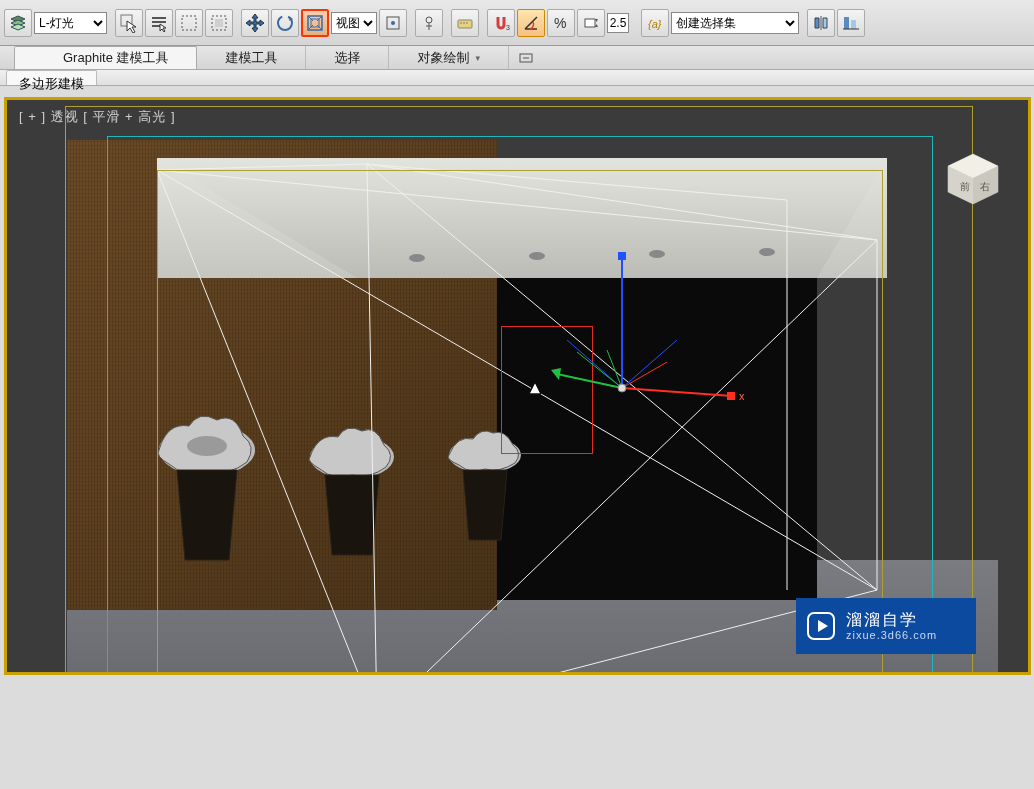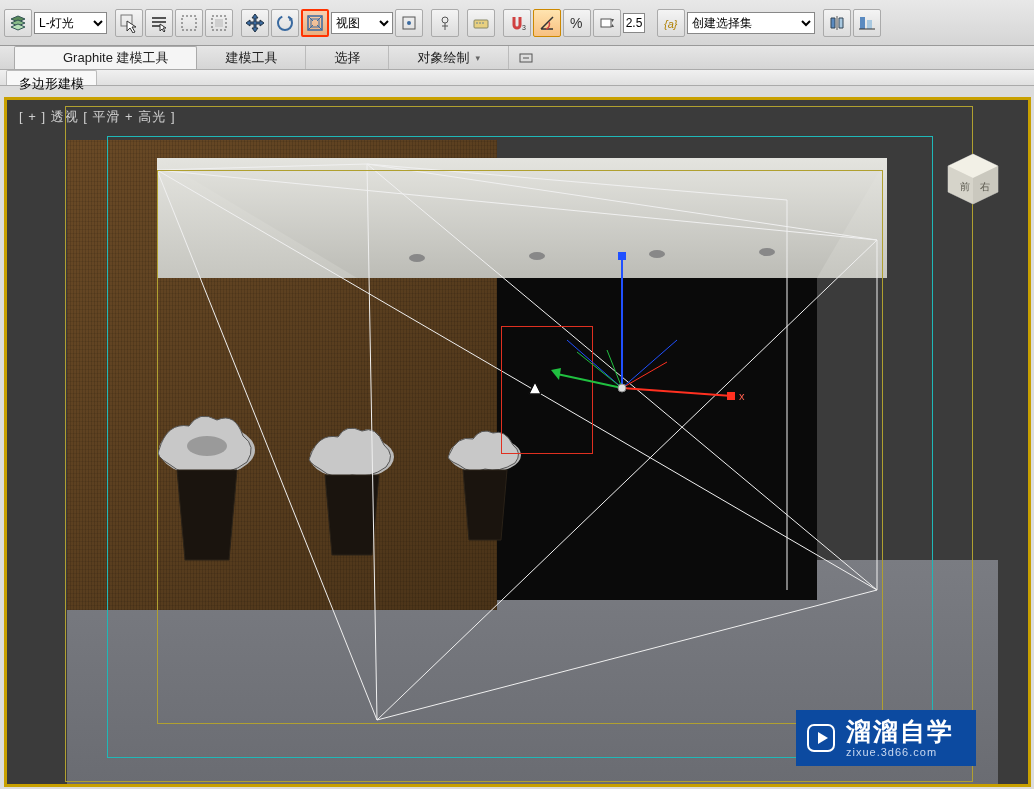--- a/index.html
+++ b/index.html
@@ -43,21 +43,21 @@
     border: 1px solid #cc8800;
   }
   .tb-sep { width: 4px; }
   .tb-select {
     height: 22px;
     font-size: 12px;
     background: #fff;
     border: 1px solid #888;
   }
   .tb-select.filter { width: 73px; }
-  .tb-select.view { width: 62px; font-family: Liberation Serif, serif; }
+  .tb-select.view { width: 46px; font-family: Liberation Serif, serif; }
   .tb-select.set { width: 128px; }
   .tb-input {
     height: 20px;
     width: 22px;
     font-size: 12px;
     background: #fff;
     border: 1px solid #888;
     text-align: center;
     margin-right: 4px;
   }
@@ -108,21 +108,21 @@
     margin-left: 6px;
     cursor: pointer;
     font-size: 13px;
   }
   
   .viewport {
     position: absolute;
     left: 4px;
     top: 97px;
     width: 1027px;
-    height: 690px;
+    height: 578px;
     background: #3b3b3b;
     border: 3px solid #c8a000;
   }
   .vp-label {
     position: absolute;
     left: 12px;
     top: 8px;
     color: #cfcfcf;
     font-size: 13px;
     letter-spacing: 1px;
@@ -221,21 +221,21 @@
     display: flex;
     align-items: center;
     justify-content: center;
   }
   .wm-text {
     color: #fff;
     display: flex;
     flex-direction: column;
     line-height: 1.2;
   }
-  .wm-title { font-size: 25px; font-weight: bold; letter-spacing: 2px; }
+  .wm-title { font-size: 16px; font-weight: normal; letter-spacing: 2px; }
   .wm-url { font-size: 11px; letter-spacing: 1px; color: #c8d8f0; }
 </style>
 </head>
 <body>
 
 <div class="toolbar">
   <div class="tb-btn">
     <svg width="18" height="18">
         <path d="M2 5 L9 2 L16 5 L9 8 Z" fill="#5a8a5a" stroke="#355"></path>
         <path d="M2 9 L9 6 L16 9 L9 12 Z" fill="#88bb88" stroke="#355"></path>

